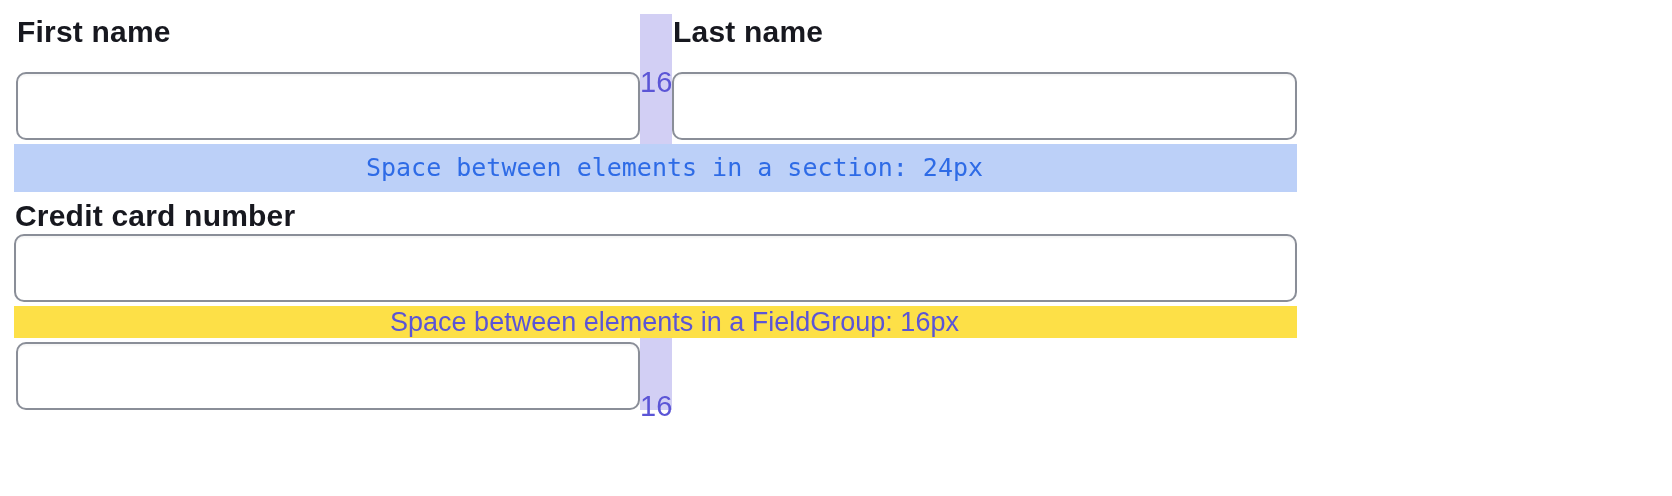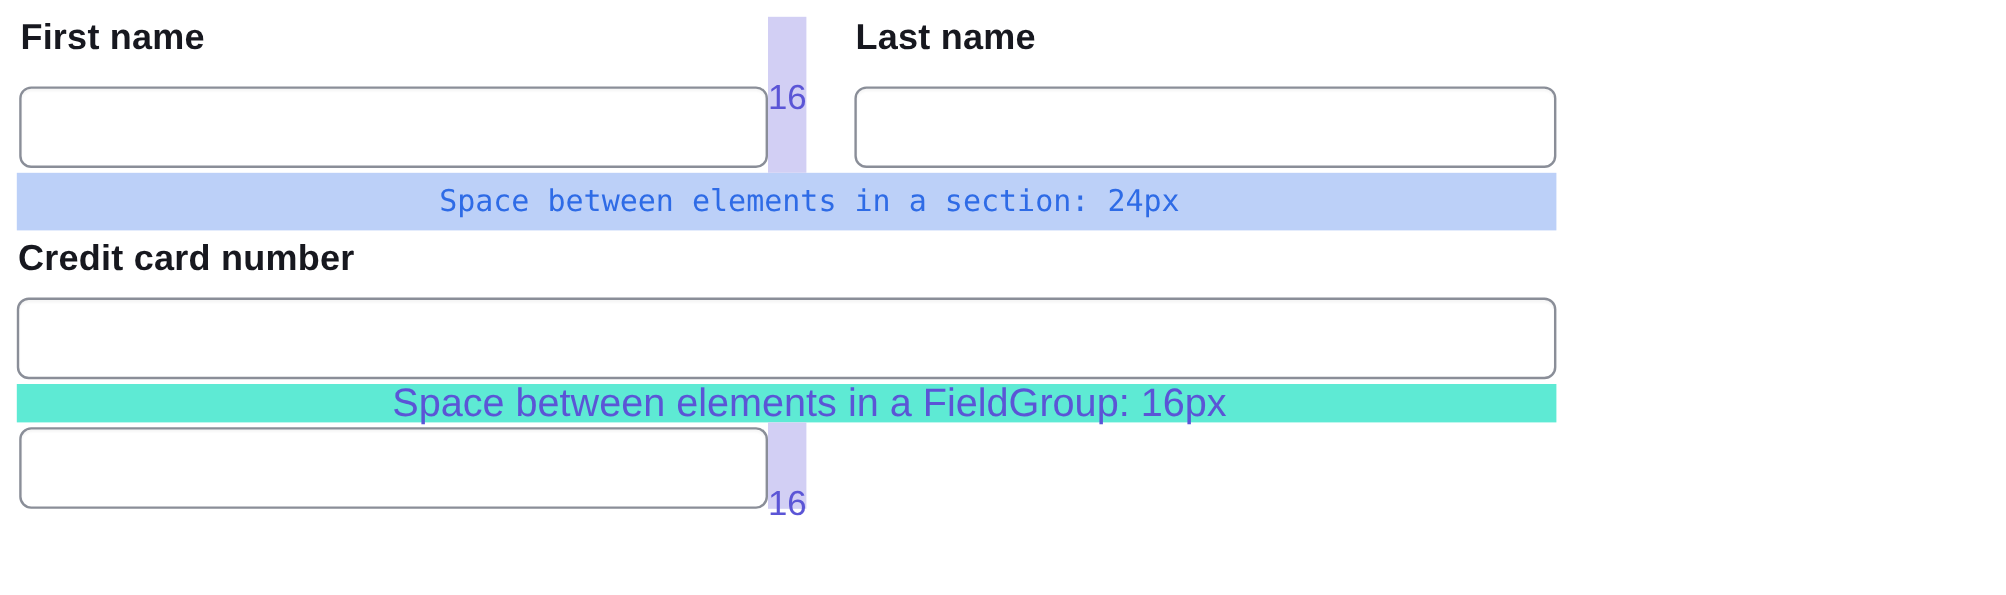--- a/index.html
+++ b/index.html
@@ -13,32 +13,32 @@
     position: relative;
     margin-left: 14px;
     width: 1283px;
   }
   .section { position: relative; }
   .section-1 { padding-top: 14px; }
   .section-3 { padding-top: 4px; }
   .field-row { display: flex; }
   .col-left  { width: 626px; padding-left: 2px; }
   .col-gap   { width: 32px; flex: 0 0 32px; }
-  .col-right { width: 625px; padding-left: 40px; }
+  .col-right { width: 625px; }
   .field-label {
     display: block;
     font-size: 30px;
     font-weight: 600;
     line-height: 36px;
     color: #17181f;
     padding-left: 1px;
     letter-spacing: 0.2px;
   }
   .lbl-gap-1 { margin-bottom: 22px; }
-  .section-2 .field-label { margin-top: 6px; margin-bottom: 14px; }
+  .section-2 .field-label { margin-top: 6px; }
   .section-3 .field-label { margin-bottom: 16px; }
   .text-input {
     display: block;
     width: 100%;
     height: 68px;
     background: #ffffff;
     border: 2px solid #8a8e98;
     border-radius: 10px;
     outline: none;
     font-size: 28px;
@@ -77,24 +77,24 @@
     line-height: 48px;
     background: #bcd0f8;
     color: #2e6be6;
     font-family: "DejaVu Sans Mono", monospace;
     font-size: 25px;
   }
   .band-fieldgroup {
     margin-top: 4px;
     height: 32px;
     line-height: 32px;
-    background: #5eead4;
+    background: #fde047;
     color: #5b55d6;
     font-family: "Liberation Sans", sans-serif;
-    font-size: 33px;
+    font-size: 27px;
     font-weight: 500;
   }
 </style>
 </head>
 <body>
 
 <div class="content">
 
   <div class="section section-1">
     <div class="gap-strip gap-strip-1">

